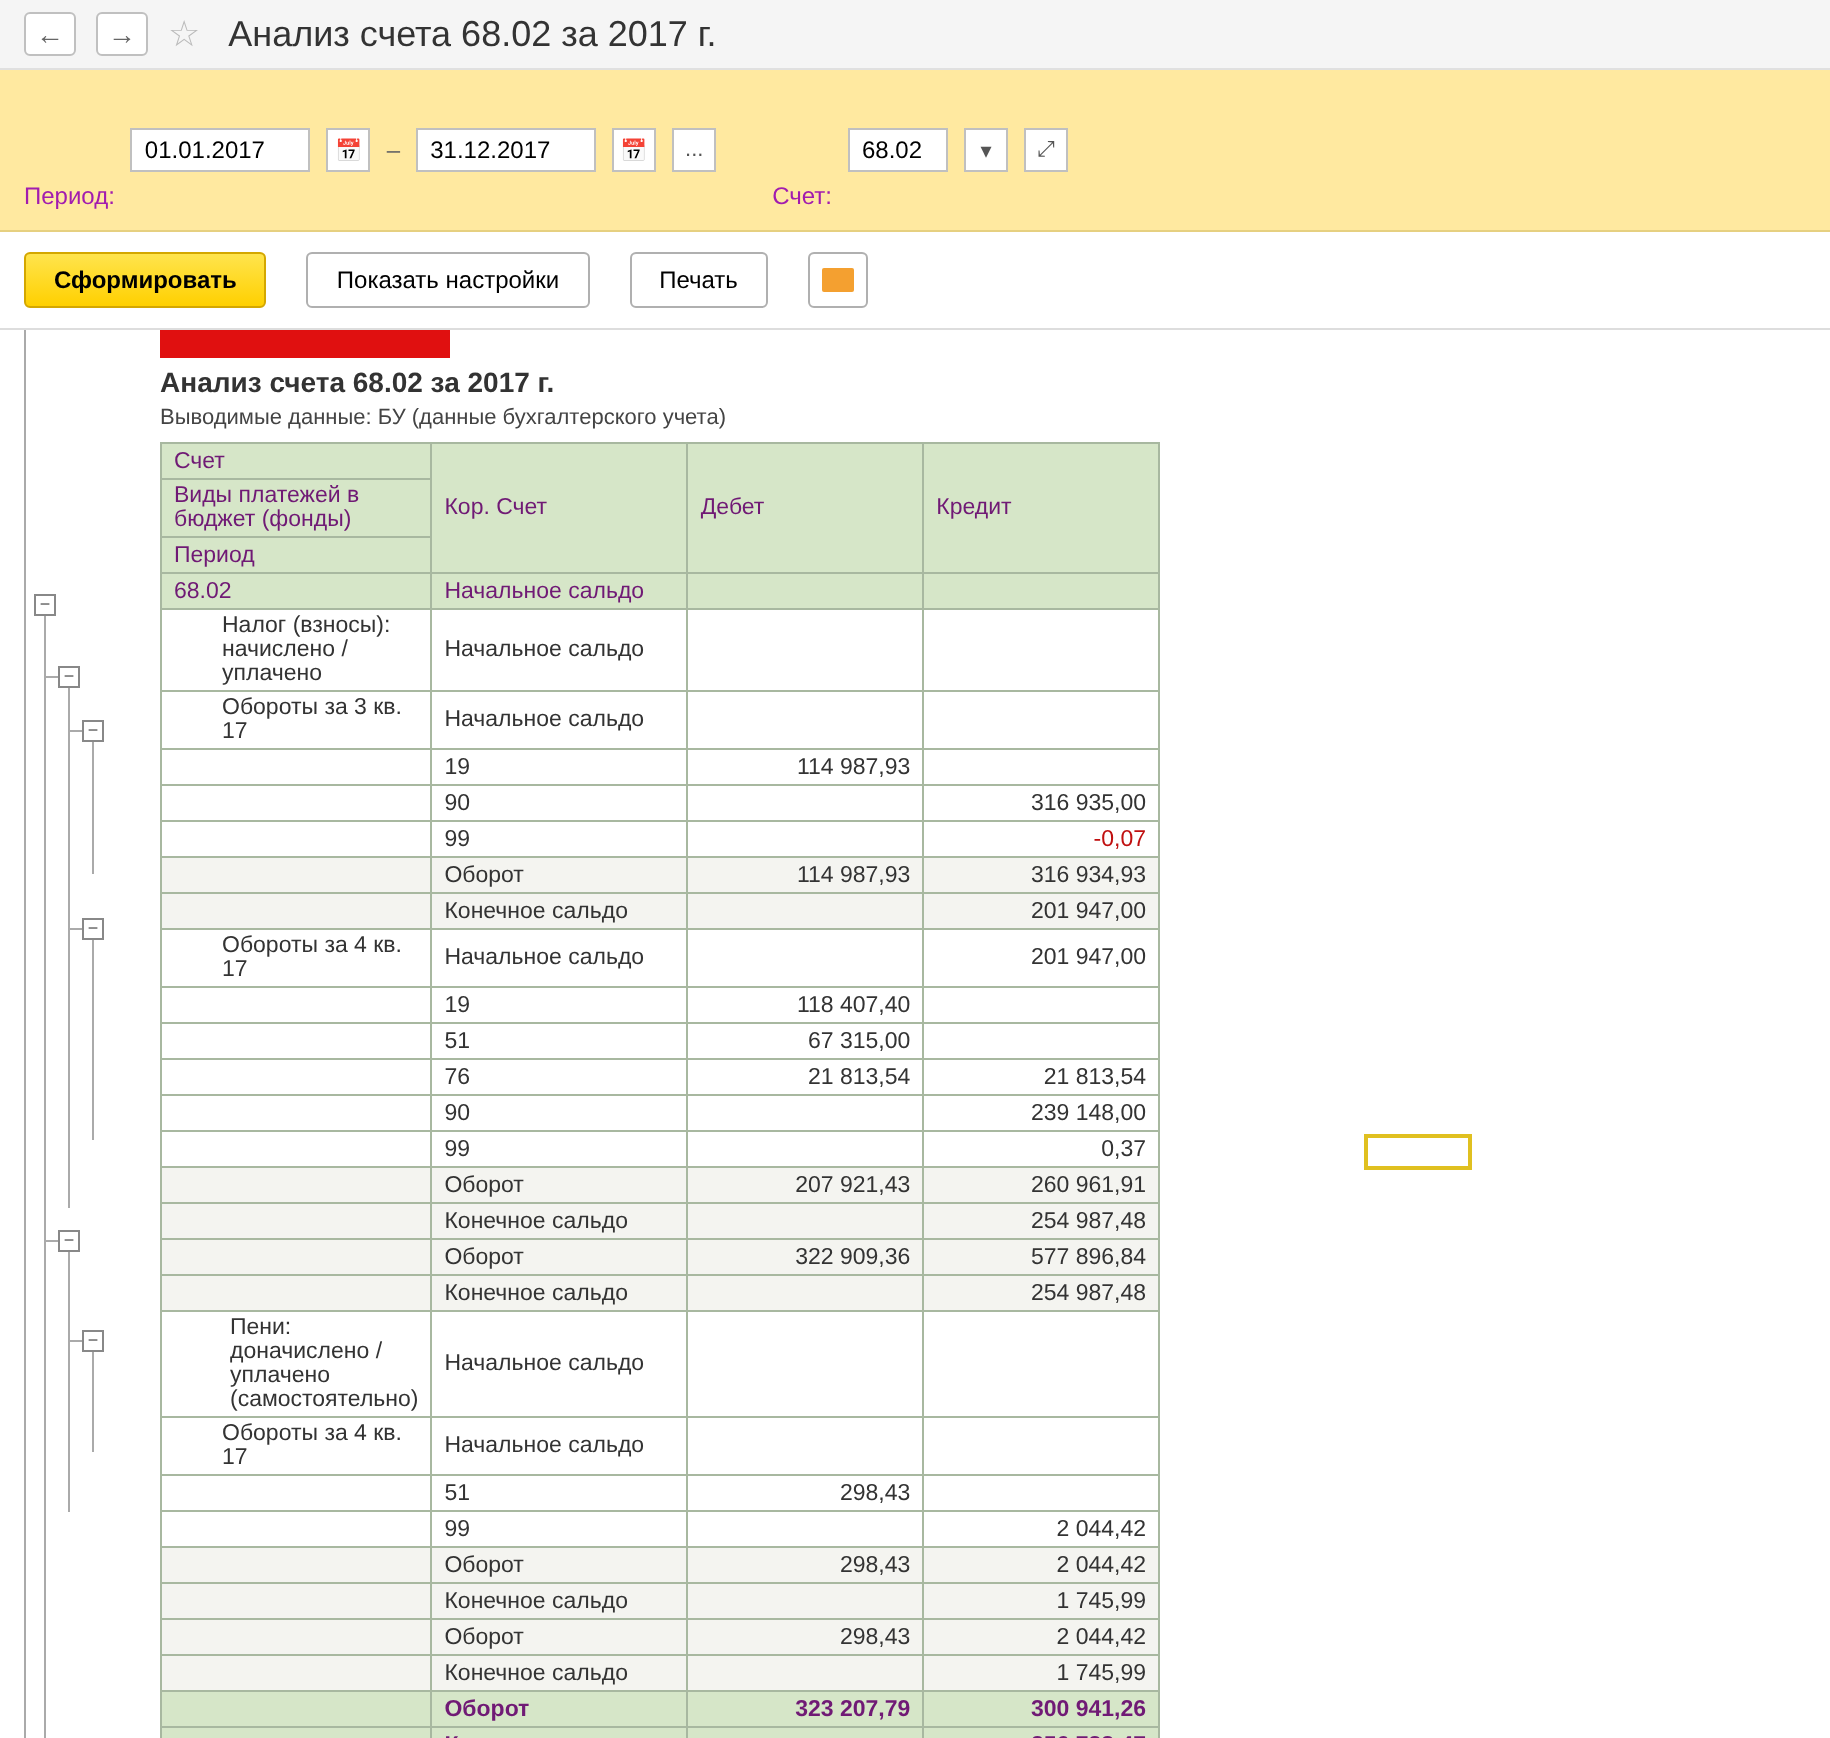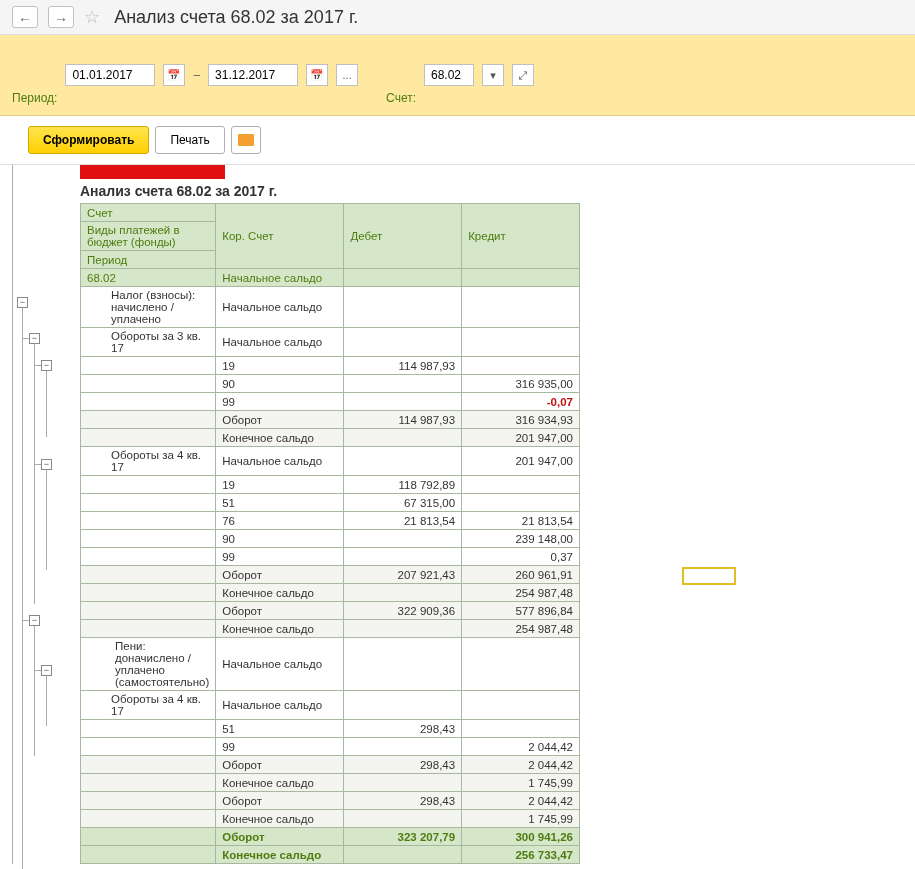--- a/index.html
+++ b/index.html
@@ -43,21 +43,21 @@
 }
 .params-bar {
   background: #ffe9a0;
   padding: 10px 12px;
   display: flex;
   align-items: center;
   gap: 8px;
   border-bottom: 1px solid #e6d080;
 }
 .params-label {
-  color: #4d7c0f;
+  color: #a21caf;
   margin-top: 46px;
 }
 .date-input, .account-input {
   background: #fff;
   border: 1px solid #c0c0c0;
   padding: 3px 6px;
   font-size: 12px;
   height: 22px;
 }
 .date-input { width: 90px; }
@@ -69,24 +69,24 @@
   border: 1px solid #c0c0c0;
   display: flex;
   align-items: center;
   justify-content: center;
   cursor: pointer;
   font-size: 11px;
   color: #555;
 }
 .dash { color: #666; }
 .toolbar {
-  padding: 10px 28px;
-  display: flex;
-  align-items: center;
-  gap: 6px;
+  padding: 10px 12px;
+  display: flex;
+  align-items: center;
+  gap: 20px;
 }
 .btn-primary {
   background: linear-gradient(#ffe44d, #ffd000);
   border: 1px solid #d4a700;
   border-radius: 3px;
   padding: 6px 14px;
   font-size: 12px;
   cursor: pointer;
   font-weight: bold;
 }
@@ -176,24 +176,24 @@
 }
 table.report td {
   border: 1px solid #a8b8a0;
   padding: 2px 6px;
   font-size: 11.5px;
   height: 18px;
   vertical-align: middle;
 }
 .hdr {
   background: #d6e6c8;
-  color: #4d7c0f;
+  color: #701a75;
 }
 .num { text-align: right; }
-.neg { color: #c01010; font-weight: bold; }
+.neg { color: #c01010; }
 .bold { font-weight: bold; }
 .col-acc { width: 130px; }
 .col-cor { width: 130px; }
 .col-deb { width: 120px; }
 .col-cred { width: 120px; }
 .gray-row { background: #f4f4f0; }
 .highlight-box {
   position: absolute;
   border: 2px solid #e0c020;
   width: 54px;
@@ -228,20 +228,21 @@
   <div class="small-btn">
       <span>▾</span>
     </div>
   <div class="small-btn">
       <span>⤢</span>
     </div>
 </div>
 
 <div class="toolbar">
   <button class="btn-primary">Сформировать</button>
+  <button class="btn-secondary">Показать настройки</button>
   <button class="btn-secondary">Печать</button>
   <div class="btn-icon">
       <div class="mail-icon"></div>
     </div>
 </div>
 
 <div class="report-area" style="position:relative;">
   <div class="tree-col">
     <div class="tree-box" style="left:4px; top:132px;">−</div>
     <div class="tree-line-v" style="left:9px; top:143px; height:620px;"></div>
@@ -263,20 +264,21 @@
     <div class="tree-line-v" style="left:21px; top:461px; height:130px;"></div>
 
     <div class="tree-box" style="left:28px; top:500px;">−</div>
     <div class="tree-line-h" style="left:21px; top:505px; width:7px;"></div>
     <div class="tree-line-v" style="left:33px; top:511px; height:50px;"></div>
   </div>
 
   <div class="report-main">
     <div class="redacted"></div>
     <div class="report-title">Анализ счета 68.02 за 2017 г.</div>
+    <div class="report-subtitle">Выводимые данные:  БУ (данные бухгалтерского учета)</div>
 
     <table class="report">
       <tbody>
           <tr class="hdr">
         <td class="col-acc" rowspan="1">Счет</td>
         <td class="col-cor" rowspan="3">Кор. Счет</td>
         <td class="col-deb" rowspan="3">Дебет</td>
         <td class="col-cred" rowspan="3">Кредит</td>
       </tr>
       <tr class="hdr">
@@ -337,21 +339,21 @@
           </tr>
           <tr>
             <td style="padding-left: 30px;">Обороты за 4 кв. 17</td>
             <td>Начальное сальдо</td>
             <td class="num"></td>
             <td class="num">201 947,00</td>
           </tr>
           <tr>
             <td style="padding-left: 30px;"></td>
             <td>19</td>
-            <td class="num">118 792,89</td>
+            <td class="num">118 407,40</td>
             <td class="num"></td>
           </tr>
           <tr>
             <td style="padding-left: 30px;"></td>
             <td>51</td>
             <td class="num">67 315,00</td>
             <td class="num"></td>
           </tr>
           <tr>
             <td style="padding-left: 30px;"></td>

